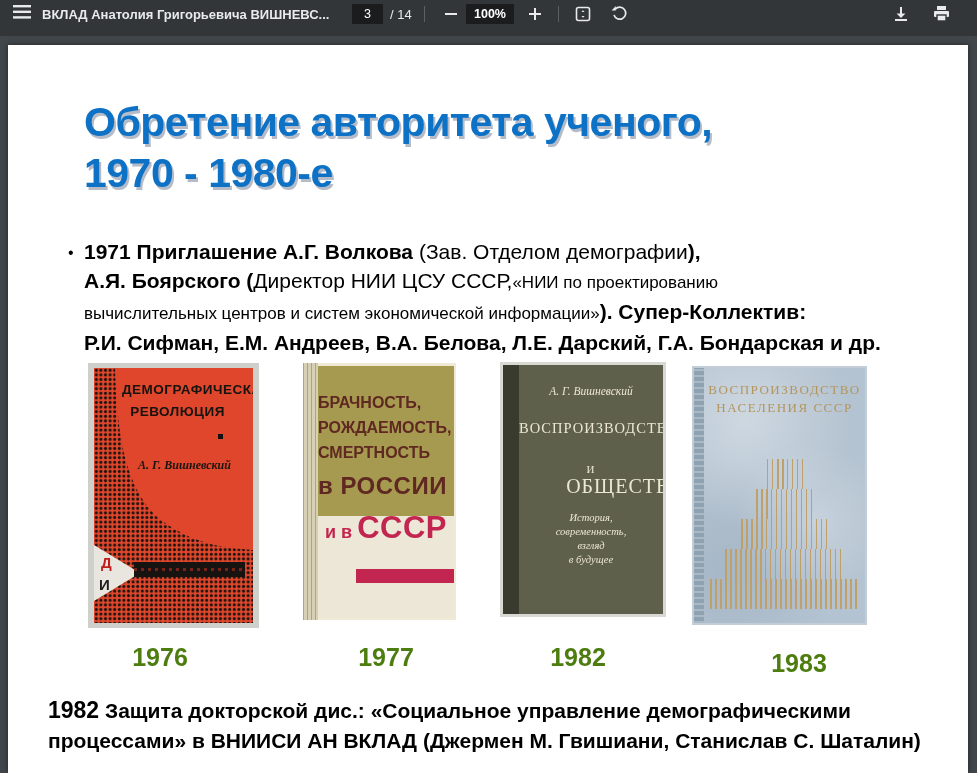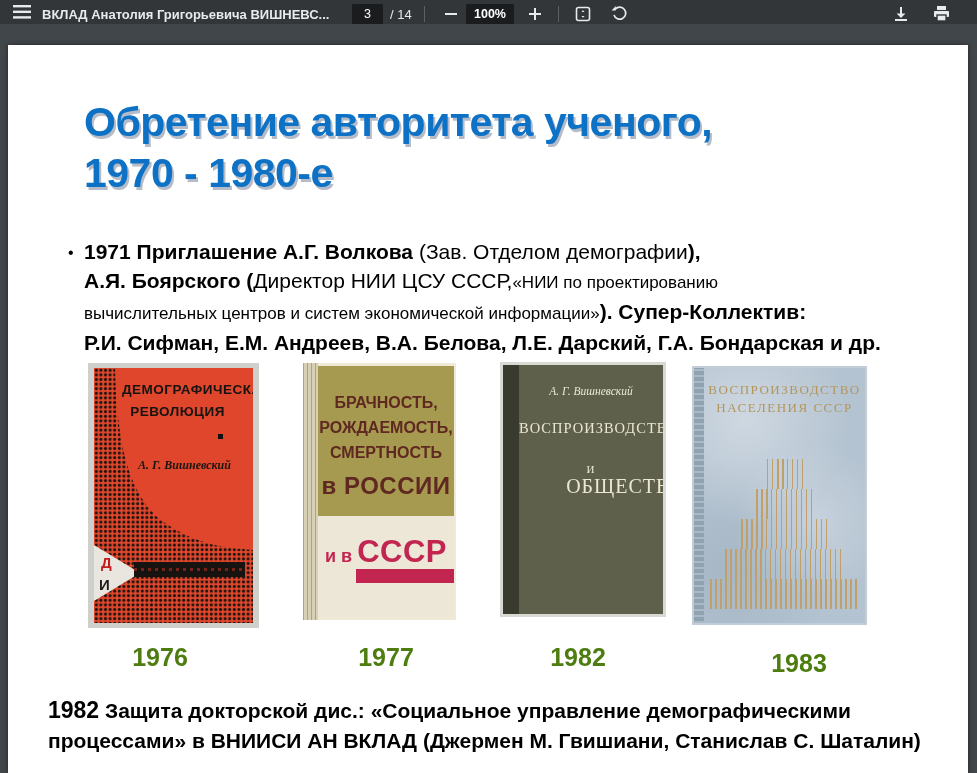--- a/index.html
+++ b/index.html
@@ -1,18 +1,18 @@
 <!DOCTYPE html>
 <html><head>
 <meta charset="utf-8">
 <style>
   html,body{margin:0;padding:0;width:977px;height:773px;overflow:hidden;
     font-family:"Liberation Sans",sans-serif;background:#41464a;}
   
-  .toolbar{position:absolute;left:0;top:0;width:977px;height:24px;background:#323639;z-index:5;}
+  .toolbar{position:absolute;left:0;top:0;width:977px;height:36px;background:#323639;z-index:5;}
   .toolbar *{box-sizing:border-box;}
   .tb-item{position:absolute;top:0;height:28px;display:flex;align-items:center;color:#e8eaed;}
   .hamburger{left:8px;width:28px;justify-content:center;cursor:pointer;}
   .doc-title{left:42px;font-size:13px;font-weight:bold;color:#e8eaed;white-space:nowrap;}
   .page-box{left:352px;top:4px;height:20px;width:31px;background:#1a1c1e;color:#fff;
     font-size:12.5px;display:flex;align-items:center;justify-content:center;border-radius:1px;}
   .page-count{left:390px;font-size:13px;}
   .tb-divider{top:6px;width:1px;height:16px;background:#5c6064;position:absolute;}
   .tb-btn{width:26px;justify-content:center;cursor:pointer;}
   .zoom-chip{left:466px;top:4px;height:20px;width:48px;background:#1a1c1e;color:#fff;
@@ -47,26 +47,26 @@
   .bk1 .lgB{position:absolute;left:5px;bottom:30px;font-size:15px;font-weight:bold;color:#1c1c1c;z-index:3;}
   .bk1 .bar{position:absolute;left:40px;bottom:46px;right:8px;height:15px;background:#171310;z-index:3;
     background-image:repeating-linear-gradient(90deg,#7a2218 0 3px,#171310 3px 7px);
     background-size:100% 3px;background-position:0 6px;background-repeat:no-repeat;}
   
   .bk2{left:295px;top:318px;width:153px;height:257px;background:#efe9d6;}
   .bk2 .spine{position:absolute;left:0;top:0;width:15px;height:100%;background:#d8d0b4;
     background-image:repeating-linear-gradient(90deg,rgba(120,110,70,.45) 0 1px,transparent 1px 4px);}
   .bk2 .cover{left:15px;top:3px;right:2px;bottom:3px;background:#ece7d6;}
   .bk2 .olive{position:absolute;left:0;top:0;width:100%;height:150px;background:#a59a50;}
-  .bk2 .l1{position:absolute;left:0;width:100%;text-align:center;font-weight:bold;color:#5f2820;}
+  .bk2 .l1{position:absolute;left:0;width:100%;font-weight:bold;color:#5f2820;}
   .bk2 .r1{top:28px;font-size:16px;}
   .bk2 .r2{top:53px;font-size:16px;}
   .bk2 .r3{top:78px;font-size:16px;}
   .bk2 .r4{top:106px;font-size:24px;letter-spacing:.5px;}
-  .bk2 .r5{position:absolute;left:0;width:100%;top:168px;text-align:center;color:#c22550;font-weight:bold;}
+  .bk2 .r5{position:absolute;left:0;width:100%;top:144px;text-align:center;color:#c22550;font-weight:bold;}
   .bk2 .r5 .smw{font-size:18px;}
   .bk2 .r5 .bgw{font-size:31px;letter-spacing:.5px;}
   .bk2 .rbar{position:absolute;left:38px;right:0;top:203px;height:14px;background:#c22550;}
   
   .bk3{left:492px;top:317px;width:166px;height:255px;background:#d9d9d4;padding:3px;}
   .bk3 .spine{position:absolute;left:3px;top:3px;width:16px;bottom:3px;background:#383b2d;z-index:2;}
   .bk3 .cover{left:19px;top:3px;right:3px;bottom:3px;background:#5e604b;
     font-family:"Liberation Serif",serif;color:#ece7d2;}
   .bk3 .auth{position:absolute;left:0;width:100%;top:20px;text-align:center;
     font-style:italic;font-size:11.5px;}
@@ -237,20 +237,24 @@
     </div>
   </div>
 
   <div class="book bk3">
     <div class="spine"></div>
     <div class="cover">
       <div class="auth">А. Г. Вишневский</div>
       <div class="t t1">ВОСПРОИЗВОДСТВО</div>
       <div class="t t3">И</div>
       <div class="t t4">ОБЩЕСТВО</div>
+      <div class="sub">История,
+современность,
+взгляд
+в будущее</div>
     </div>
   </div>
 
   <div class="book bk4">
     <div class="cover">
       <div class="spine"></div>
       <div class="t t1">ВОСПРОИЗВОДСТВО</div>
       <div class="t t2">НАСЕЛЕНИЯ СССР</div>
       <div class="pyr">
         <div class="p1"></div>

